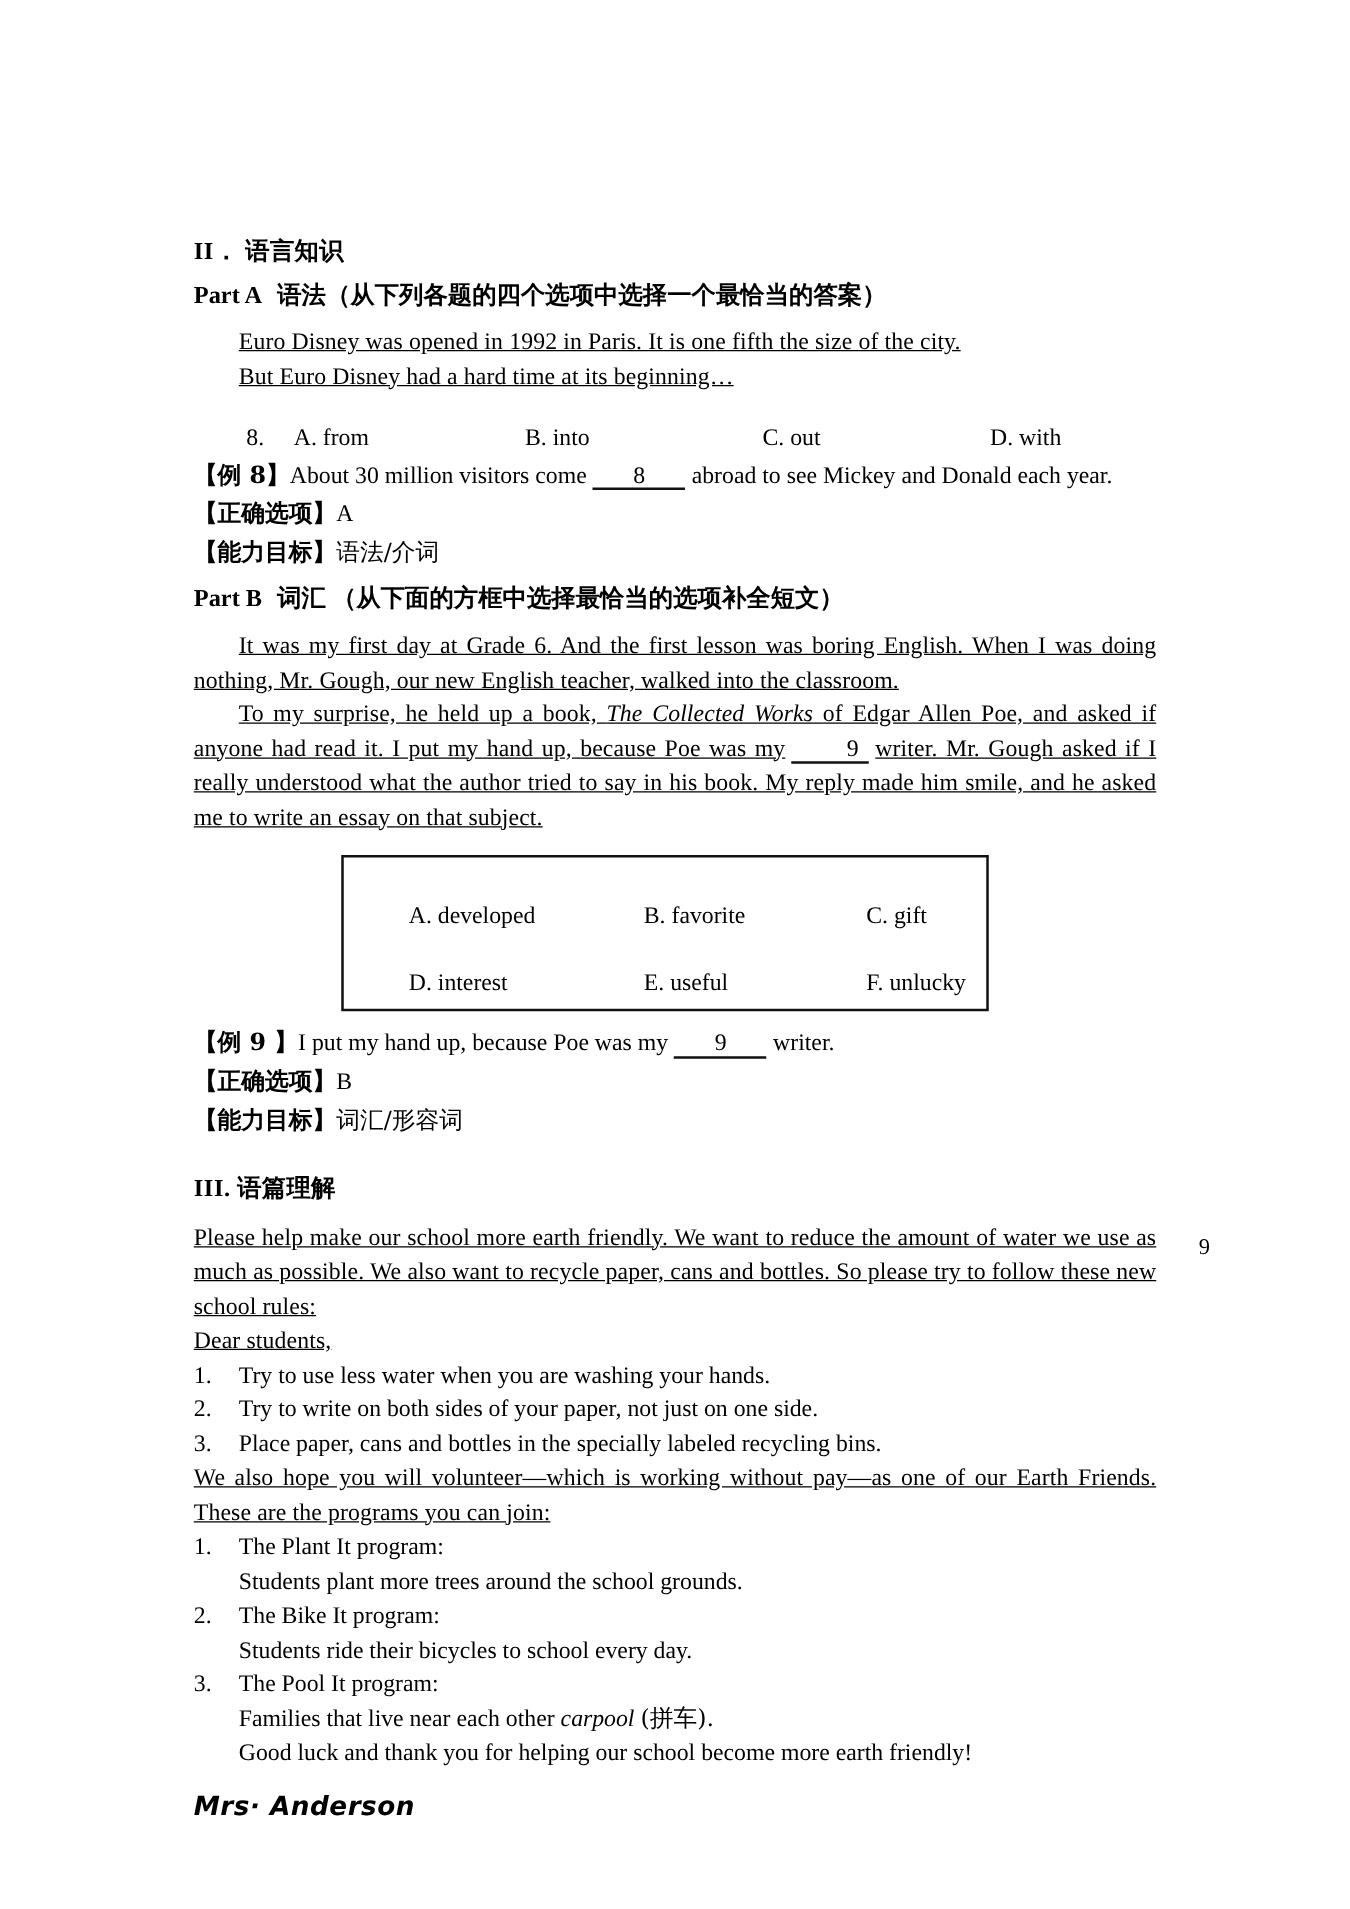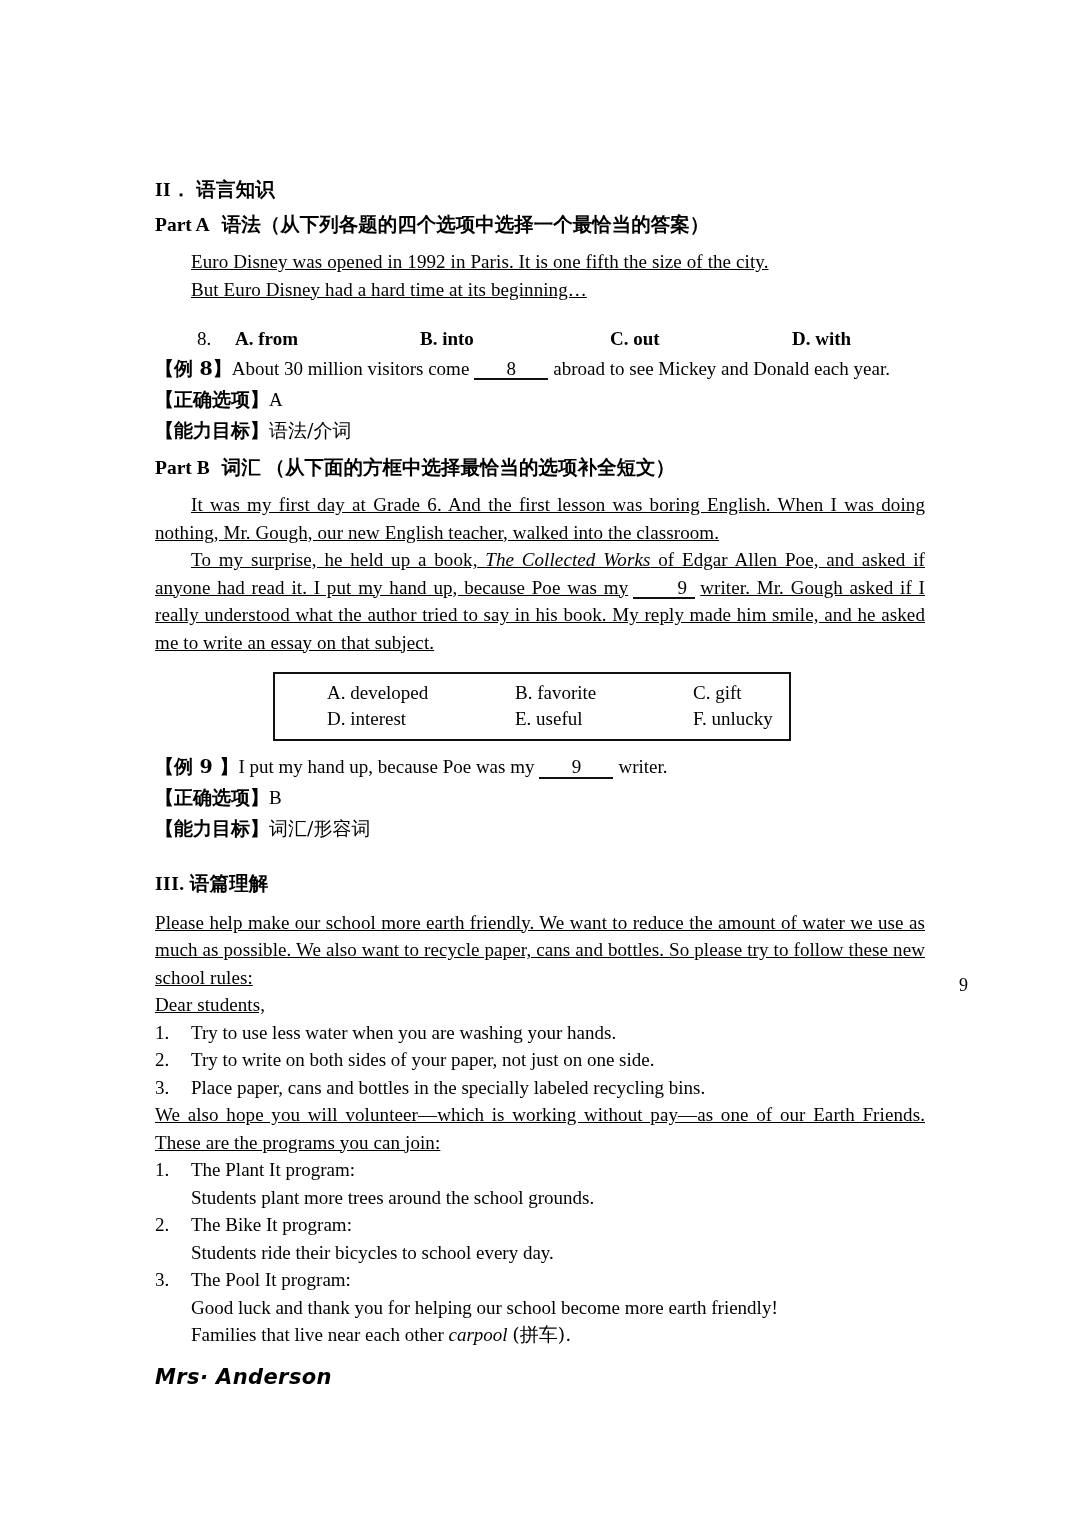--- a/index.html
+++ b/index.html
@@ -10,21 +10,21 @@
   body {
     width: 1080px;
     height: 1527px;
     position: relative;
     font-family: "Liberation Serif", "DejaVu Serif", serif;
     color: #000000;
     overflow: hidden;
   }
   .page {
     position: absolute;
-    left: 0; top: 0;
+    left: 0; top: 12px;
     width: 1080px;
     height: 1084px;
   }
   .content {
     position: absolute;
     left: 155px;
     top: 180px;
     width: 770px;
   }
 
@@ -73,21 +73,21 @@
 
   
   .opt-row {
     font-size: 19px;
     line-height: 27.5px;
     margin: 0;
     display: flex;
     padding-left: 42px;
   }
   .opt-row .qnum { width: 38px; flex: none; }
-  .opt-row .opt { flex: none; font-weight: bold; }
+  .opt-row .opt { flex: none; }
   .opt-row .opt.o1 { width: 185px; }
   .opt-row .opt.o2 { width: 190px; }
   .opt-row .opt.o3 { width: 182px; }
 
   
   .cjk-line {
     font-size: 19px;
     line-height: 30px;
     margin: 0;
     white-space: nowrap;
@@ -109,21 +109,21 @@
     border: 2.5px solid #111;
     padding: 6px 0 7px 0;
     box-sizing: border-box;
   }
   .wb-row {
     display: flex;
     font-size: 19px;
     line-height: 26px;
     padding-left: 52px;
   }
-  .wb-cell { flex: none; }
+  .wb-cell { flex: none; margin-top: 28px; }
   .wb-cell.c1 { width: 188px; }
   .wb-cell.c2 { width: 178px; }
   .wb-cell.c3 { width: 110px; }
 
   
   .comic-title {
     font-family: "DejaVu Sans", sans-serif;
     font-size: 26px;
     font-weight: 500;
     text-align: center;
@@ -259,22 +259,22 @@
     <div class="num-item">
       <span class="num">2.</span>
       <span class="txt">The Bike It program:</span>
     </div>
     <div class="sub-line">Students ride their bicycles to school every day.</div>
 
     <div class="num-item">
       <span class="num">3.</span>
       <span class="txt">The Pool It program:</span>
     </div>
+    <div class="sub-line"><span>Families that live near each other</span> <em class="ital">carpool</em> <span class="cjk-val">(拼车).</span></div>
+
     <div class="sub-line">Good luck and thank you for helping our school become more earth friendly!</div>
-
-    <div class="sub-line"><span>Families that live near each other</span> <em class="ital">carpool</em> <span class="cjk-val">(拼车).</span></div>
 
     <div class="signature">Mrs· Anderson</div>
 
   </div>
 
   <div class="page-num">9</div>
 </div>
 
 </body></html>

